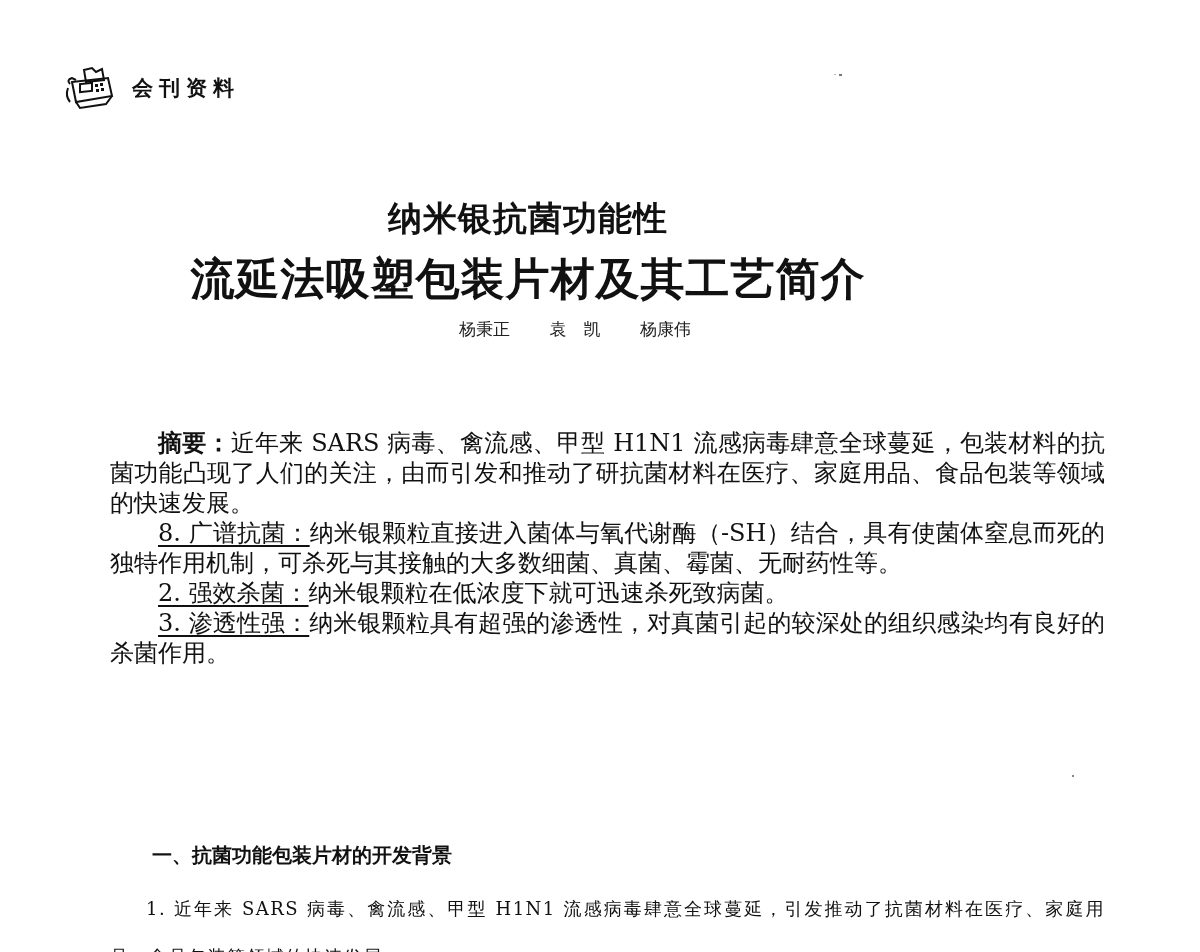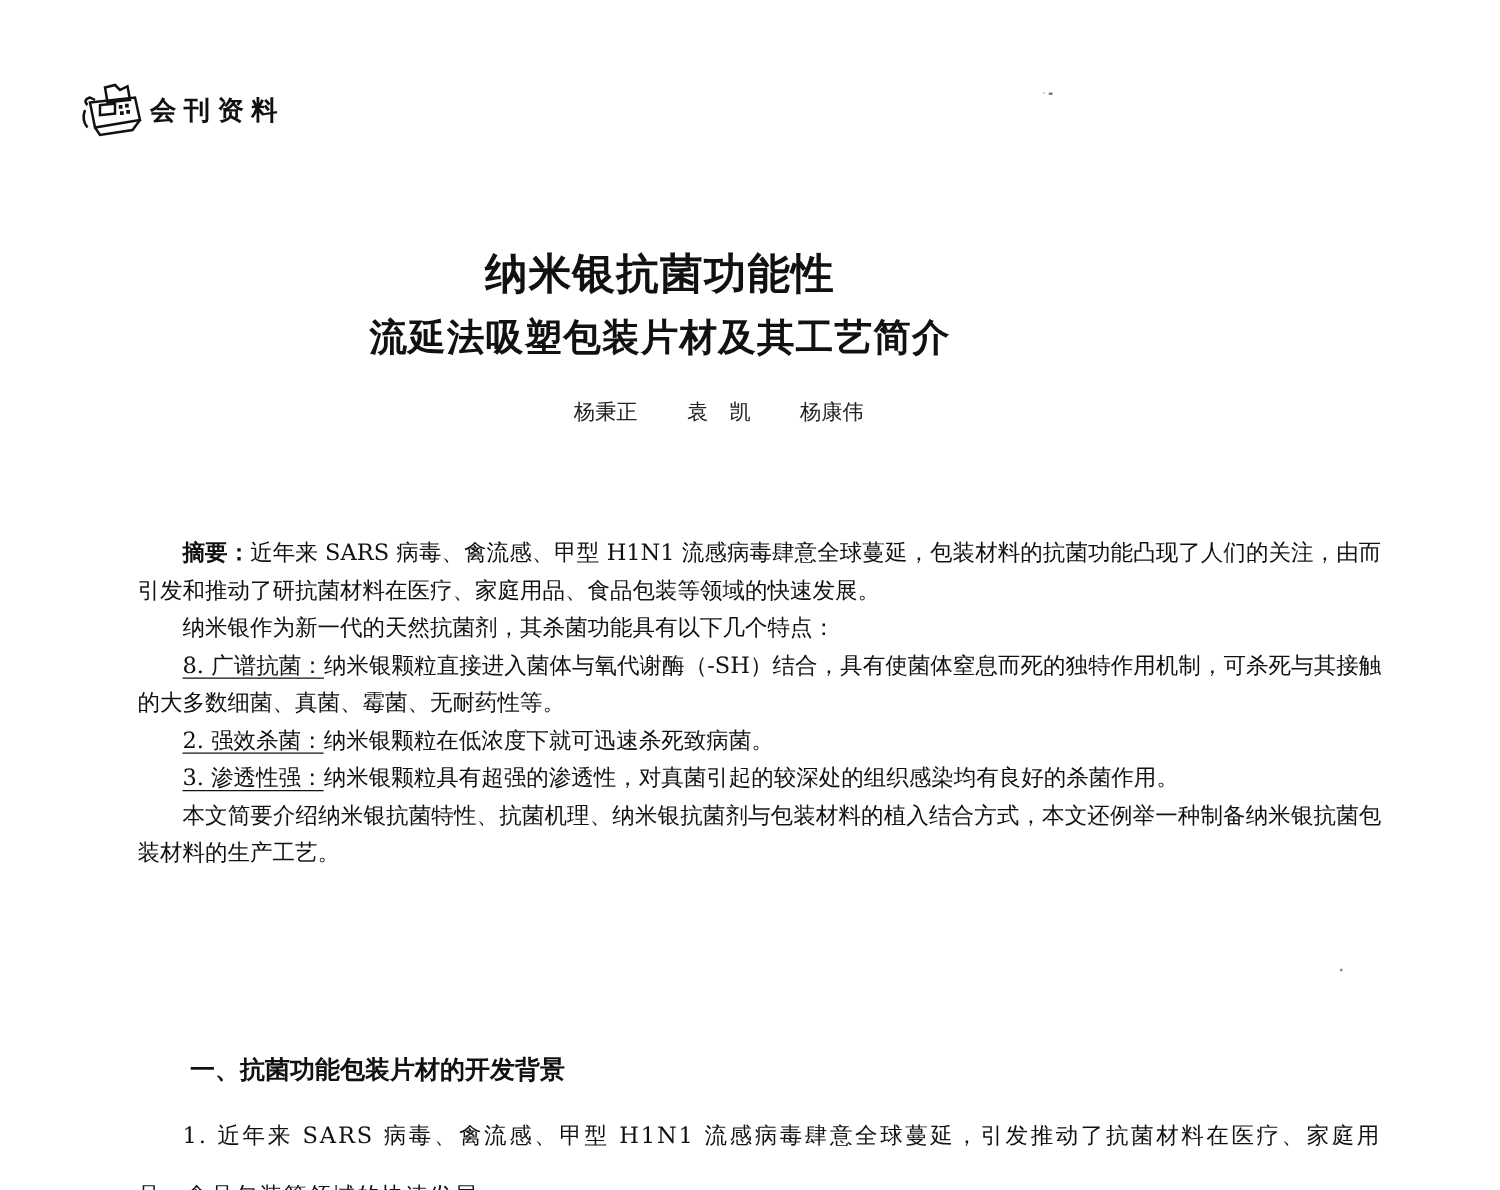--- a/index.html
+++ b/index.html
@@ -14,20 +14,21 @@
       overflow: hidden;
       color: #111111;
       font-family: "DejaVu Serif", "Liberation Serif", serif;
     }
     .header {
       position: absolute;
       left: 62px;
       top: 66px;
       display: flex;
       align-items: center;
+      gap: 12px;
     }
     .header-icon {
       width: 58px;
       height: 44px;
     }
     .header-label {
       font-family: "DejaVu Sans", "Liberation Sans", sans-serif;
       font-weight: bold;
       font-size: 21px;
       letter-spacing: 6px;
@@ -49,39 +50,39 @@
       font-weight: bold;
       color: #111;
     }
     .title-line1 {
       top: 196px;
       font-size: 34px;
       letter-spacing: 1px;
     }
     .title-line2 {
       top: 250px;
-      font-size: 30px;
+      font-size: 44px;
       letter-spacing: 1px;
     }
     .authors {
       position: absolute;
       top: 318px;
       left: 0;
       width: 1150px;
       text-align: center;
       font-size: 17px;
       word-spacing: 14px;
       color: #222;
     }
     .authors span { margin: 0 10px; }
     .body-text {
       position: absolute;
       left: 110px;
       width: 995px;
-      font-size: 18px;
+      font-size: 24px;
       line-height: 30px;
       color: #111;
     }
     .para {
       margin: 0;
       text-indent: 2em;
       text-align: justify;
     }
     .bold { font-weight: bold; }
     .ul { text-decoration: underline; text-underline-offset: 4px; }
@@ -146,25 +147,23 @@
 <div class="title title-line2">流延法吸塑包装片材及其工艺简介</div>
 
 <div class="authors">
   <span>杨秉正</span>
   <span>袁　凯</span>
   <span>杨康伟</span>
 </div>
 
 <div class="body-text abstract">
   <p class="para"><span class="bold">摘要：</span><span>近年来 SARS 病毒、禽流感、甲型 H1N1 流感病毒肆意全球蔓延，包装材料的抗菌功能凸现了人们的关注，由而引发和推动了研抗菌材料在医疗、家庭用品、食品包装等领域的快速发展。</span></p>
-  <p class="para">纳米银作为新一代的天然抗菌剂，其杀菌功能具有以下几个特点：</p>
   <p class="para"><span class="ul">8. 广谱抗菌：</span><span>纳米银颗粒直接进入菌体与氧代谢酶（-SH）结合，具有使菌体窒息而死的独特作用机制，可杀死与其接触的大多数细菌、真菌、霉菌、无耐药性等。</span></p>
   <p class="para"><span class="ul">2. 强效杀菌：</span><span>纳米银颗粒在低浓度下就可迅速杀死致病菌。</span></p>
   <p class="para"><span class="ul">3. 渗透性强：</span><span>纳米银颗粒具有超强的渗透性，对真菌引起的较深处的组织感染均有良好的杀菌作用。</span></p>
-  <p class="para">本文简要介绍纳米银抗菌特性、抗菌机理、纳米银抗菌剂与包装材料的植入结合方式，本文还例举一种制备纳米银抗菌包装材料的生产工艺。</p>
 </div>
 
 <div class="small-dot"></div>
 
 <div class="section-heading">一、抗菌功能包装片材的开发背景</div>
 
 <div class="section-body">
   <p class="para">1. 近年来 SARS 病毒、禽流感、甲型 H1N1 流感病毒肆意全球蔓延，引发推动了抗菌材料在医疗、家庭用品、食品包装等领域的快速发展。</p>
 </div>
 

